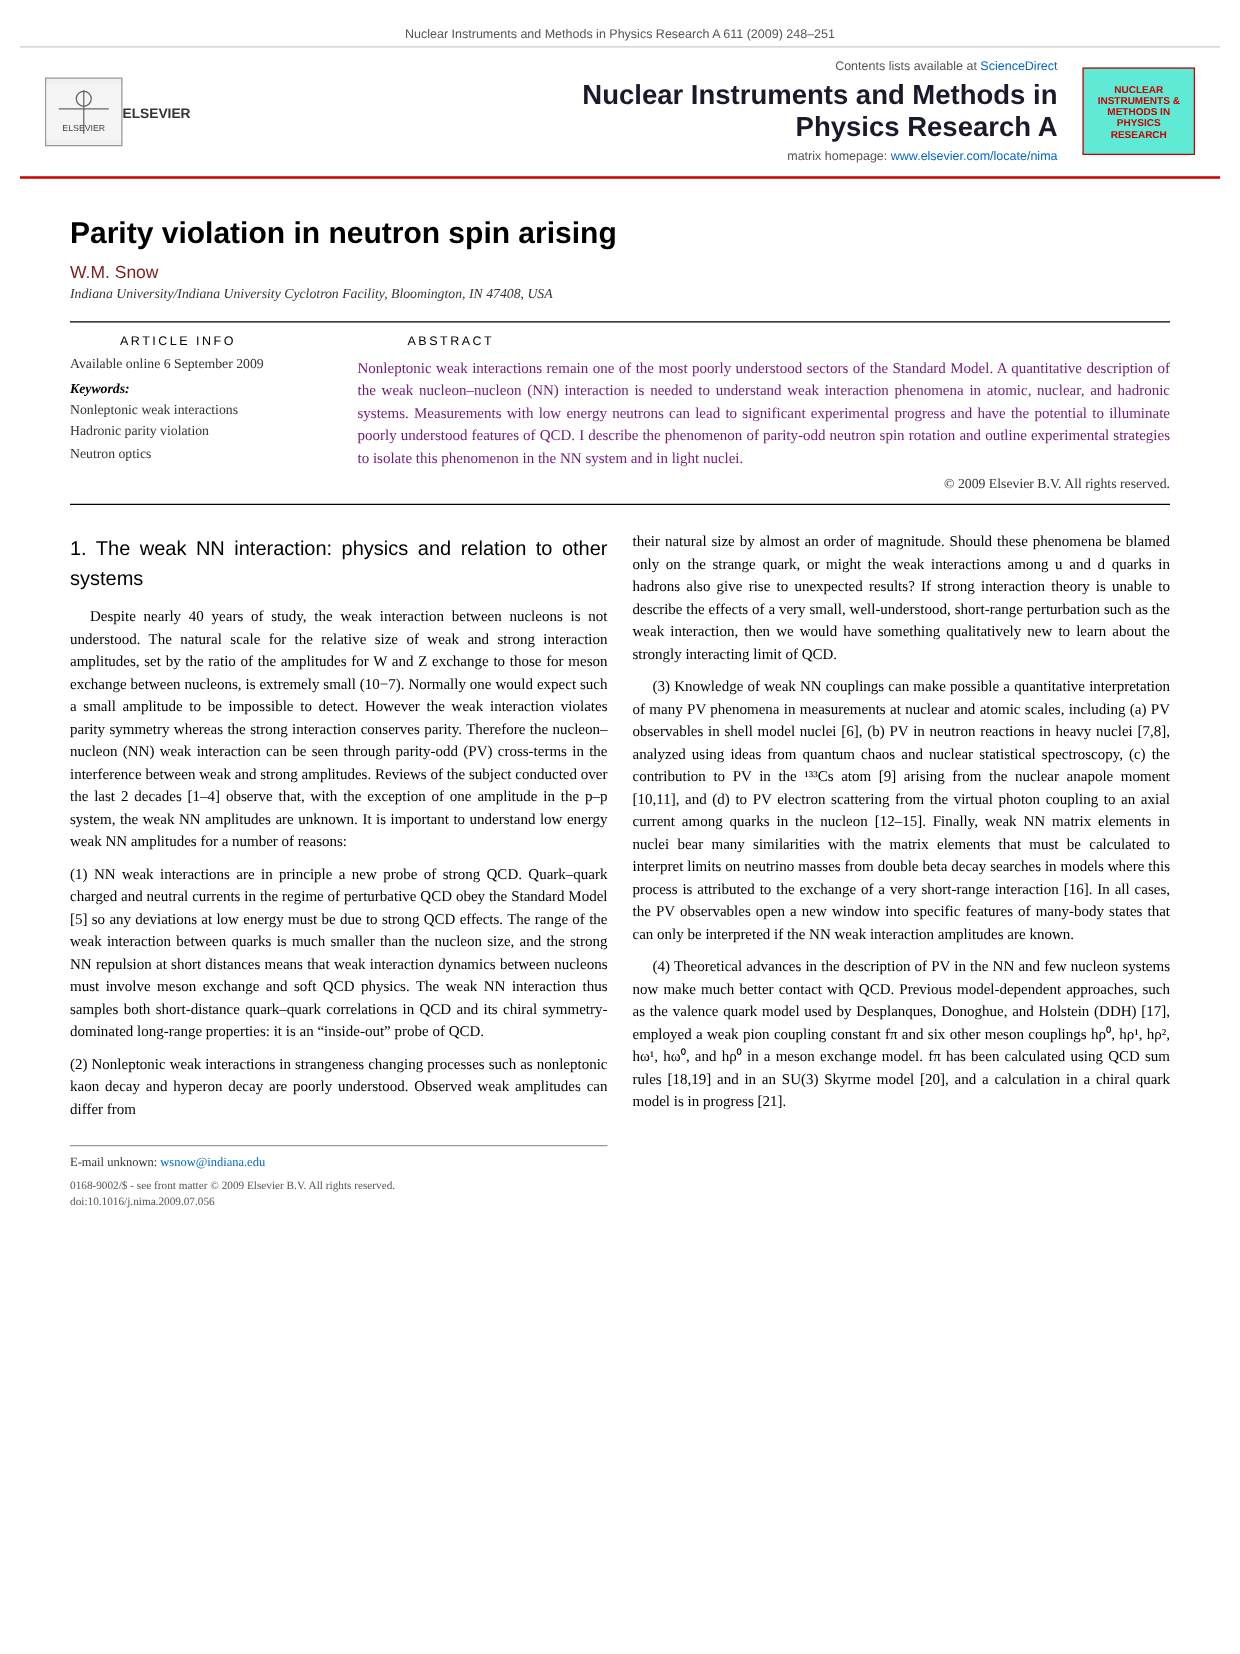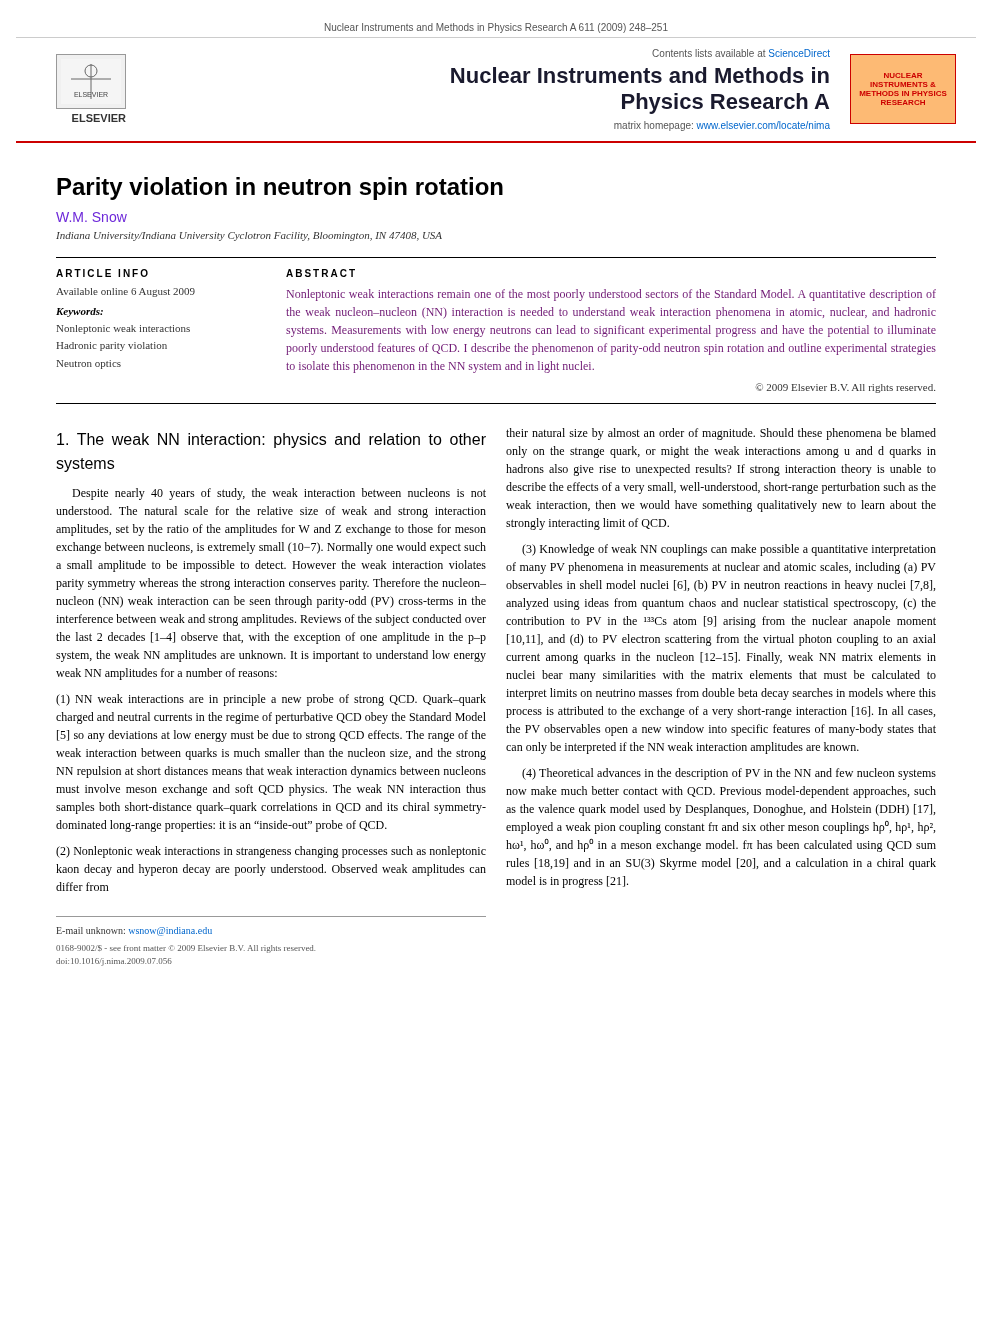--- a/index.html
+++ b/index.html
@@ -33,22 +33,22 @@
     .elsevier-header {
       display: flex;
       align-items: center;
       justify-content: space-between;
       padding: 10px 20px;
       border-bottom: 2px solid #c00;
     }
 
     .elsevier-logo {
       display: flex;
-      flex-direction: column;
-      align-items: flex-end;
+      flex-direction: row;
+      align-items: center;
       width: 90px;
     }
 
     .elsevier-logo-box {
       width: 70px;
       height: 55px;
       border: 1px solid #999;
       display: flex;
       align-items: center;
       justify-content: center;
@@ -98,27 +98,27 @@
       font-family: Arial, sans-serif;
       color: #555;
       margin-top: 4px;
     }
 
     .journal-homepage-link {
       color: #0066cc;
     }
 
     .journal-logo-right {
-      width: 106px;
+      width: 90px;
       height: 70px;
       border: 1px solid #c00;
       display: flex;
       align-items: center;
       justify-content: center;
-      background: #fdba74;
+      background: #5eead4;
       font-size: 8px;
       font-family: Arial, sans-serif;
       color: #c00;
       text-align: center;
       padding: 4px;
       font-weight: bold;
     }
 
     
     .main-content {
@@ -130,21 +130,21 @@
       font-weight: bold;
       font-family: Arial, sans-serif;
       color: #000;
       margin-bottom: 8px;
       margin-top: 10px;
     }
 
     .author-name {
       font-size: 14px;
       font-family: Arial, sans-serif;
-      color: #6d28d9;
+      color: #7f1d1d;
       margin-bottom: 4px;
     }
 
     .author-affiliation {
       font-size: 11px;
       font-style: italic;
       color: #333;
       margin-bottom: 16px;
     }
 
@@ -162,24 +162,25 @@
       min-width: 200px;
     }
 
     .article-info-right {
       flex: 1;
     }
 
     .section-label {
       font-size: 10px;
       font-family: Arial, sans-serif;
-      font-weight: bold;
+      font-weight: normal;
       letter-spacing: 2px;
       color: #000;
       margin-bottom: 6px;
+      margin-left: 40px;
     }
 
     .article-info-left .date-line {
       font-size: 11px;
       color: #333;
       margin-bottom: 8px;
     }
 
     .keywords-label {
       font-size: 11px;
@@ -302,31 +303,31 @@
       </div>
     </div>
 
     <div class="journal-logo-right">
       <span>NUCLEAR INSTRUMENTS &amp; METHODS IN PHYSICS RESEARCH</span>
     </div>
   </div>
 
   <div class="main-content">
 
-    <div class="article-title">Parity violation in neutron spin rotation</div>
+    <div class="article-title">Parity violation in neutron spin arising</div>
 
     <div class="author-name">W.M. Snow</div>
 
     <div class="author-affiliation">Indiana University/Indiana University Cyclotron Facility, Bloomington, IN 47408, USA</div>
 
     <div class="article-info-section">
 
       <div class="article-info-left">
         <div class="section-label">ARTICLE INFO</div>
-        <div class="date-line">Available online 6 August 2009</div>
+        <div class="date-line">Available online 6 September 2009</div>
         <div class="keywords-label">Keywords:</div>
         <div class="keyword-item">Nonleptonic weak interactions</div>
         <div class="keyword-item">Hadronic parity violation</div>
         <div class="keyword-item">Neutron optics</div>
       </div>
 
       <div class="article-info-right">
         <div class="section-label">ABSTRACT</div>
         <div class="abstract-text">Nonleptonic weak interactions remain one of the most poorly understood sectors of the Standard Model. A quantitative description of the weak nucleon–nucleon (NN) interaction is needed to understand weak interaction phenomena in atomic, nuclear, and hadronic systems. Measurements with low energy neutrons can lead to significant experimental progress and have the potential to illuminate poorly understood features of QCD. I describe the phenomenon of parity-odd neutron spin rotation and outline experimental strategies to isolate this phenomenon in the NN system and in light nuclei.</div>
         <div class="copyright-line">© 2009 Elsevier B.V. All rights reserved.</div>

